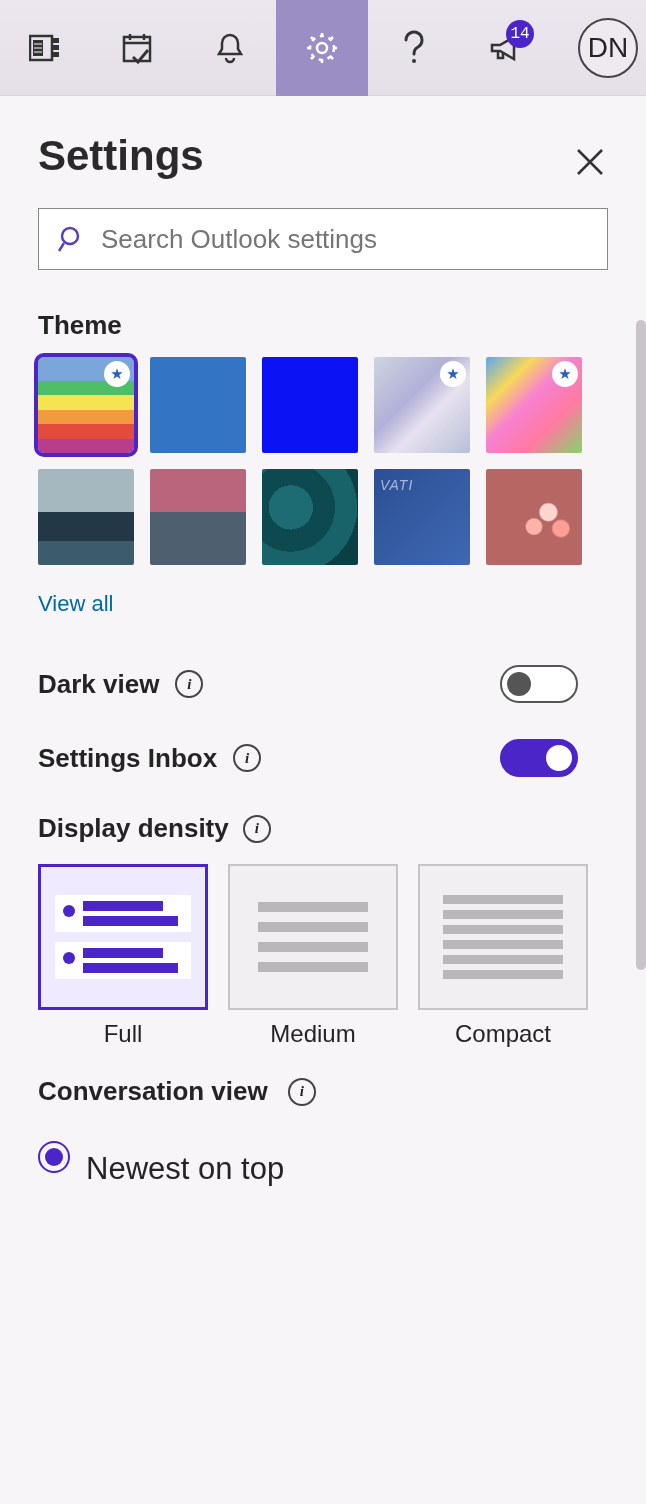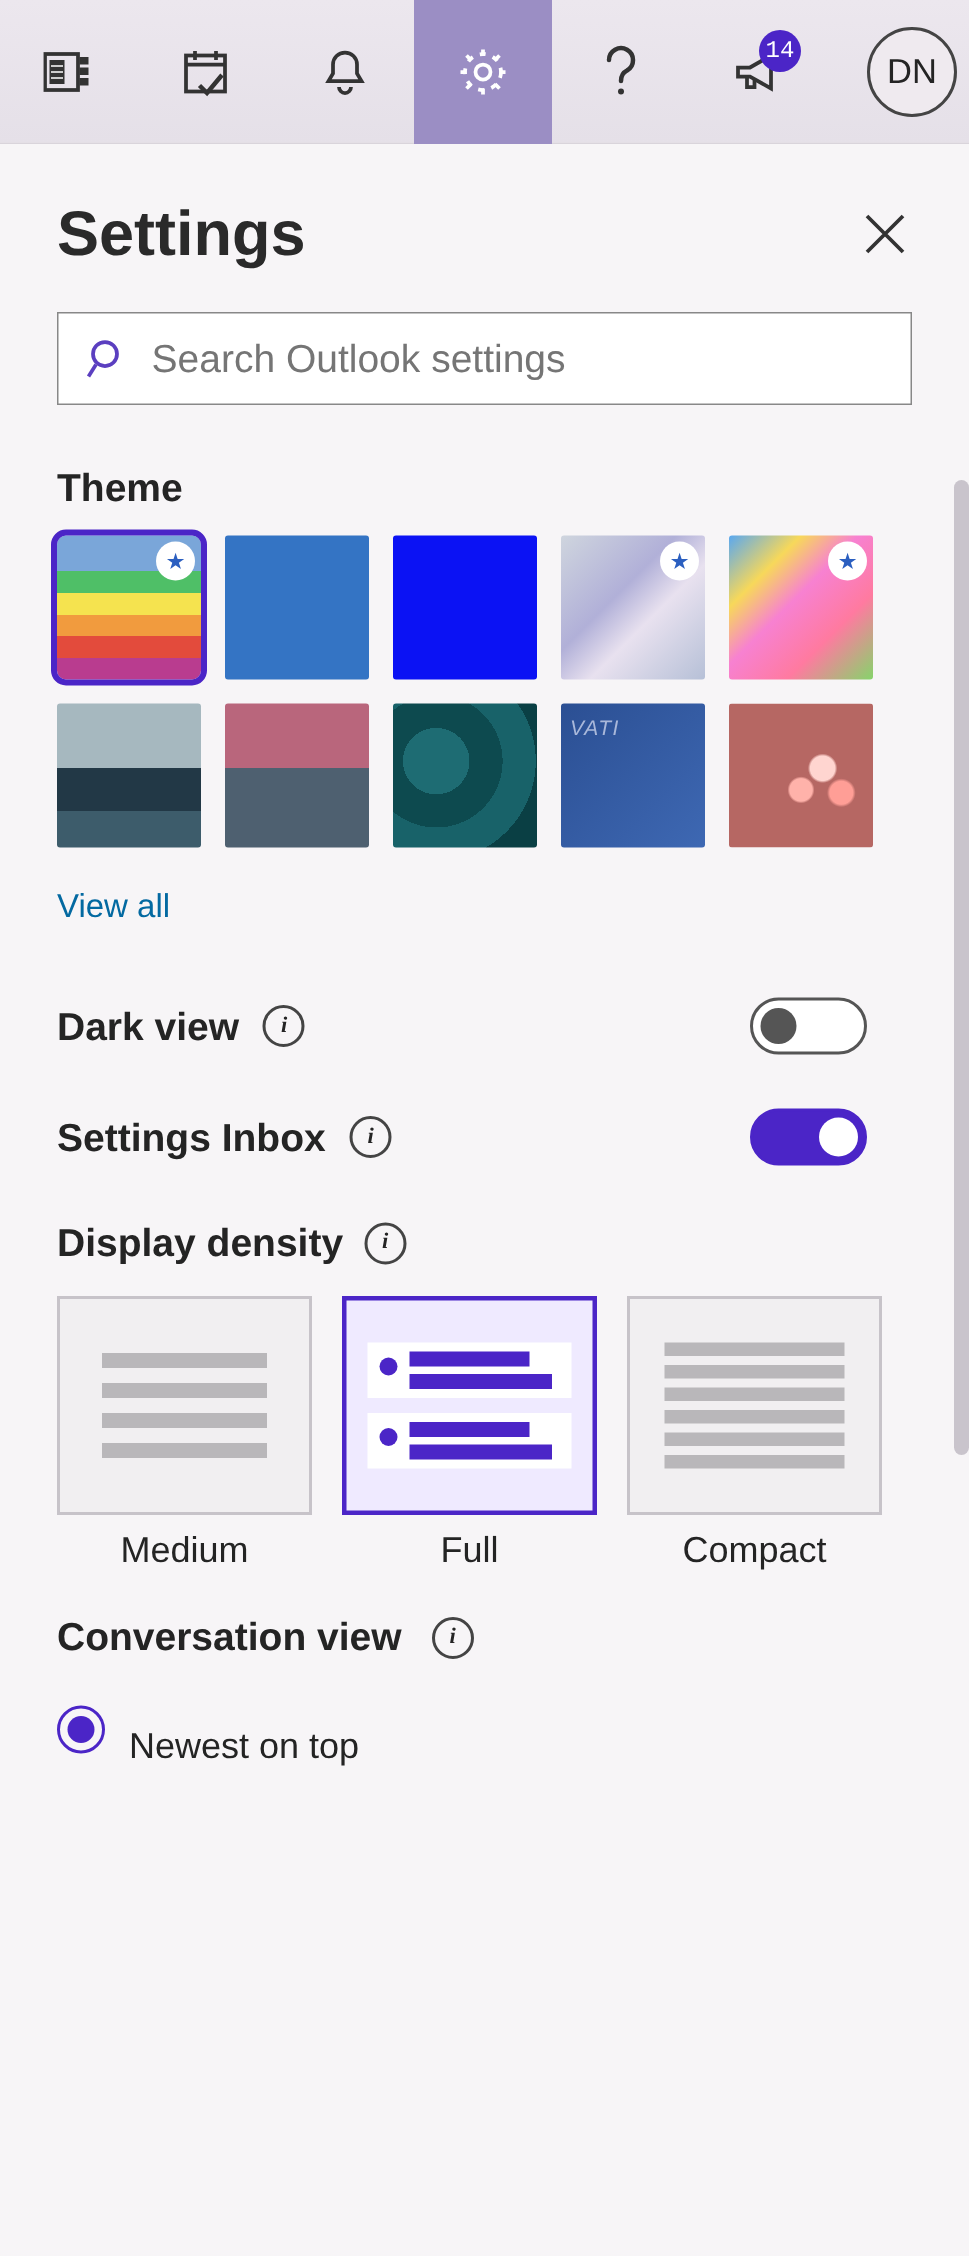--- a/index.html
+++ b/index.html
@@ -54,21 +54,21 @@
     font-family: Liberation Mono, monospace;
   }
   .avatar {
     width: 60px;
     height: 60px;
     border-radius: 50%;
     border: 2px solid #444;
     display: flex;
     align-items: center;
     justify-content: center;
-    font-size: 23px;
+    font-size: 28px;
     font-weight: 400;
     color: #242424;
     margin-left: 4px;
     margin-right: 8px;
     background: #efeaef;
   }
   .tb-spacer { flex: 1; }
 
   
   .panel {
@@ -80,21 +80,21 @@
     position: absolute;
     right: 0;
     top: 224px;
     width: 10px;
     height: 650px;
     background: #c9c4cc;
     border-radius: 5px;
   }
   .panel-header {
     display: flex;
-    align-items: center;
+    align-items: flex-end;
     justify-content: space-between;
     margin-bottom: 28px;
   }
   .panel-title {
     font-size: 42px;
     font-weight: 700;
     color: #2a2a2a;
   }
   .close-x {
     width: 36px;
@@ -299,21 +299,21 @@
     display: flex;
     align-items: center;
     justify-content: center;
   }
   .radio-inner {
     width: 18px;
     height: 18px;
     background: #4b25c7;
     border-radius: 50%;
   }
-  .radio-label { font-size: 24px; margin-top: 24px; }
+  .radio-label { font-size: 31px; margin-top: 24px; }
 
   
   .th-rainbow { background: linear-gradient(180deg,#7aa6d9 0%, #7aa6d9 25%, #4fbf67 25%, #4fbf67 40%, #f5e34f 40%, #f5e34f 55%, #f19b3e 55%, #f19b3e 70%, #e34b3c 70%, #e34b3c 85%, #b93c8f 85%);}
   .th-blue1 { background:#3474c4;}
   .th-blue2 { background:#0b12f4;}
   .th-ribbons { background: linear-gradient(135deg,#cfd5de 0%,#b1b0d8 40%,#e8e1ef 60%,#b6c0d7 100%);}
   .th-unicorn { background: linear-gradient(135deg,#5aa8f0 0%,#f7d85a 25%,#f781d1 45%,#ff7aa0 70%,#86d46b 100%);}
   .th-wave { background: linear-gradient(180deg,#a6b8bf 0 45%,#223846 45% 75%,#3d5c6b 75%);}
   .th-palm { background: linear-gradient(180deg,#b9667c 0 45%,#4e6070 45% 100%); position:relative;}
   .th-circuit { background: radial-gradient(circle at 30% 40%, #1e6c73 0 25%, #0d4a4f 25% 50%, #186269 50% 75%, #0a3f44 75%);}
@@ -451,49 +451,49 @@
       </div>
   </div>
 
   
   <div class="section-block">
     <div class="section-label">
       <span>Display density</span>
       <span class="info-icon">i</span>
     </div>
     <div class="density-grid">
-      <div class="density-tile">
-        <div class="density-preview" style="background:#f1eff1;">
-          <div class="d-med-line"></div>
-            <div class="d-med-line"></div>
-            <div class="d-med-line"></div>
-            <div class="d-med-line"></div>
-        </div>
-        <div class="density-label">Medium</div>
-      </div>
       <div class="density-tile selected">
         <div class="density-preview">
           <div class="d-full-card">
               <div class="d-full-dot"></div>
               <div class="d-full-lines">
                 <div class="d-full-line1"></div>
                 <div class="d-full-line2"></div>
               </div>
             </div>
           <div class="d-full-card">
               <div class="d-full-dot"></div>
               <div class="d-full-lines">
                 <div class="d-full-line1"></div>
                 <div class="d-full-line2"></div>
               </div>
             </div>
         </div>
         <div class="density-label">Full</div>
       </div>
       <div class="density-tile">
+        <div class="density-preview" style="background:#f1eff1;">
+          <div class="d-med-line"></div>
+            <div class="d-med-line"></div>
+            <div class="d-med-line"></div>
+            <div class="d-med-line"></div>
+        </div>
+        <div class="density-label">Medium</div>
+      </div>
+      <div class="density-tile">
         <div class="density-preview" style="background:#f1eff1;gap:6px;">
           <div class="d-comp-line"></div>
             <div class="d-comp-line"></div>
             <div class="d-comp-line"></div>
             <div class="d-comp-line"></div>
             <div class="d-comp-line"></div>
             <div class="d-comp-line"></div>
         </div>
         <div class="density-label">Compact</div>
       </div>

